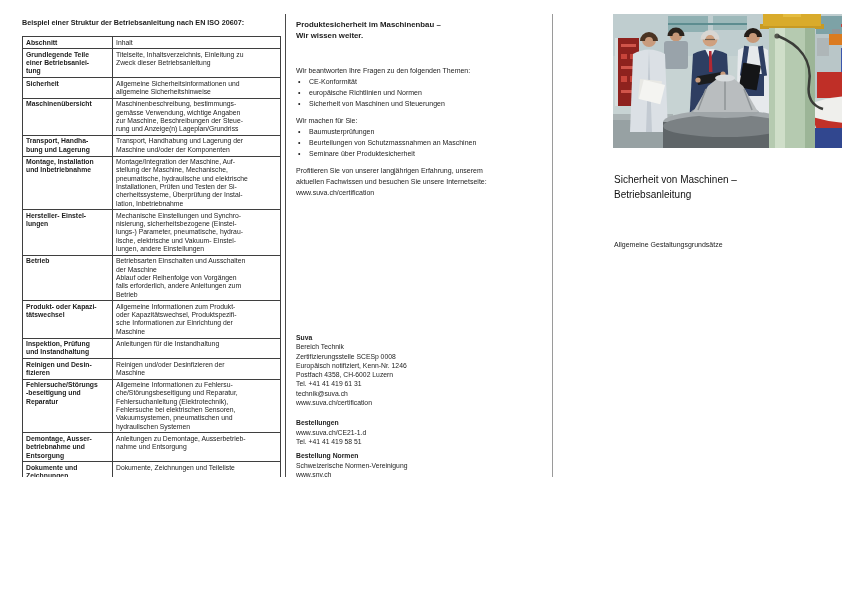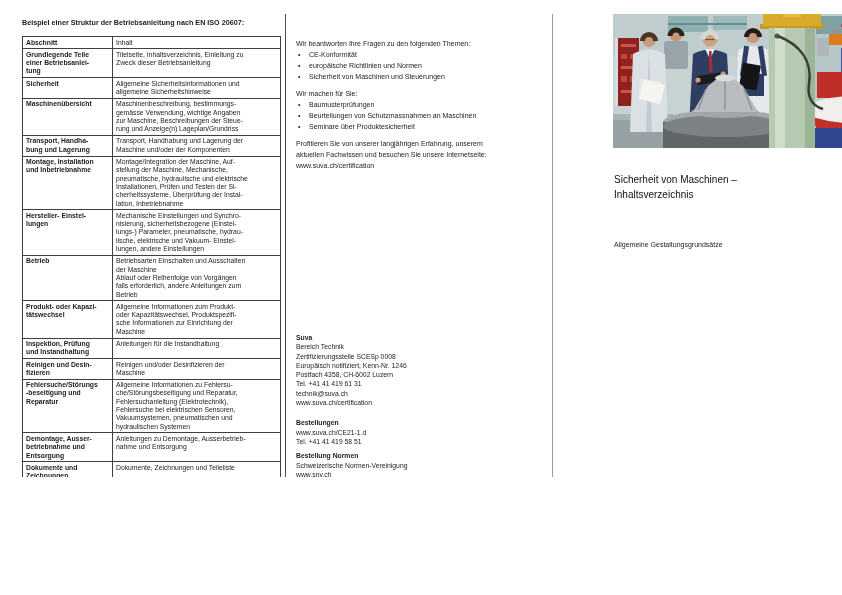--- a/index.html
+++ b/index.html
@@ -167,20 +167,24 @@
     </table>
     <div class="p5-source">Quelle: EN ISO 20607 Kap. 5.1 Tabelle 1</div>
     <div class="p5-note pre">Die konkreten, minimalen Anforderungen an den Inhalt sind in den
 Kap. 5.2.1 - 5.2.16 definiert. Eine Betriebsanleitung für einen
 Benutzer/Bediener braucht nicht alle Abschnitte aus dieser Tabelle
 zu enthalten.</div>
     <div class="pageno">5</div>
   </div>
 
   <div class="panel panel6">
+    <div class="p6-title">
+      <div>Produktesicherheit im Maschinenbau –</div>
+      <div>Wir wissen weiter.</div>
+    </div>
     <div class="p6-body">
       <div class="p6-intro">Wir beantworten Ihre Fragen zu den folgenden Themen:</div>
       <ul class="blist">
           <li>CE-Konformität</li>
           <li>europäische Richtlinien und Normen</li>
           <li>Sicherheit von Maschinen und Steuerungen</li>
         </ul>
       <div class="p6-sub">Wir machen für Sie:</div>
       <ul class="blist">
           <li>Baumusterprüfungen</li>
@@ -317,21 +321,21 @@
       <rect x="150" y="0" width="58" height="12" fill="#d9ab2b"></rect>
       <rect x="170" y="0" width="18" height="3" fill="#e4bc40"></rect>
       <rect x="156" y="14" width="46" height="120" fill="#b5cab0"></rect>
       <rect x="162" y="14" width="10" height="120" fill="#cfdec9"></rect>
       <rect x="192" y="14" width="10" height="120" fill="#9cb597"></rect>
       <circle cx="164" cy="22" r="2.6" fill="#55584f"></circle>
       <path d="M165 22 C185 30 200 45 196 70 C194 84 200 92 210 95" fill="none" stroke="#3a3c38" stroke-width="2.5"></path>
     </svg>
     <div class="cover-title">
       <div>Sicherheit von Maschinen –</div>
-      <div>Inhaltsverzeichnis</div>
+      <div>Betriebsanleitung</div>
     </div>
     <div class="cover-sub">Allgemeine Gestaltungsgrundsätze</div>
     <div class="logo">
       <div class="logo-word">suva</div>
       <div class="logo-cert">CERTIFICATION</div>
     </div>
   </div>
 
 </div>
 

